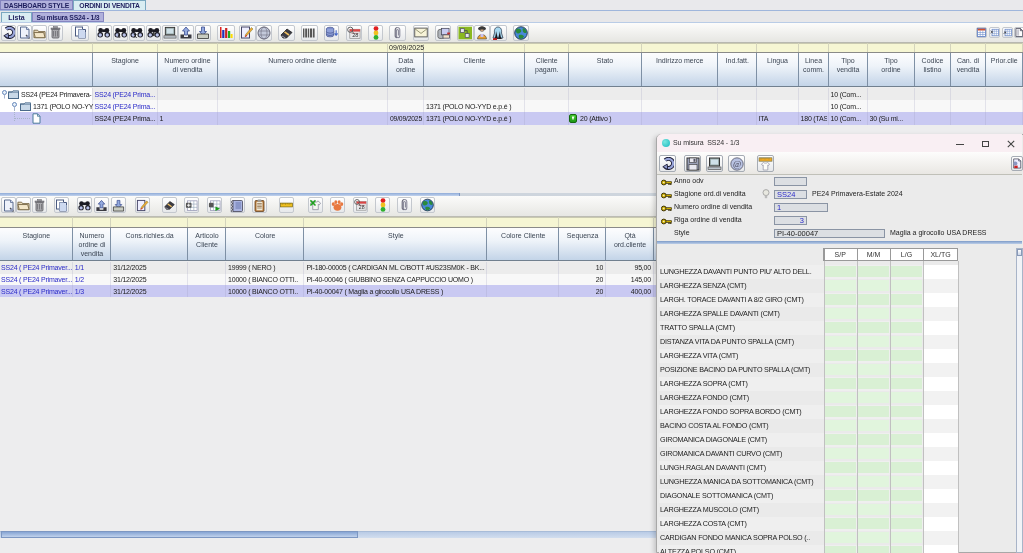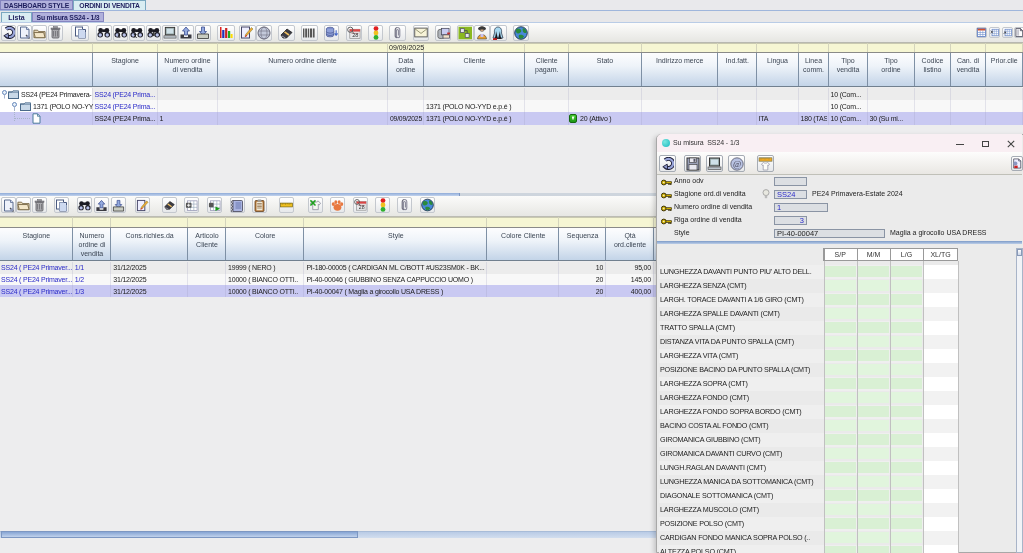--- a/index.html
+++ b/index.html
@@ -730,21 +730,21 @@
 <div style="position:absolute;left:924px;top:278.5px;width:34px;height:14.0px;background:#f2f2f2;"></div>
 <div style="position:absolute;left:824.5px;top:279.5px;width:31.5px;height:11.5px;background:#e1f5dd;"></div>
 <div style="position:absolute;left:858px;top:279.5px;width:31px;height:11.5px;background:#e1f5dd;"></div>
 <div style="position:absolute;left:891px;top:279.5px;width:31px;height:11.5px;background:#e1f5dd;"></div>
 <div style="position:absolute;left:660px;top:281.0px;width:162px;font-size:7.2px;letter-spacing:-0.2px;color:#222;white-space:nowrap;overflow:hidden;">LARGHEZZA SENZA (CMT)</div>
 <div style="position:absolute;left:659px;top:292.5px;width:299px;height:14.0px;background:#efefef;"></div>
 <div style="position:absolute;left:924px;top:292.5px;width:34px;height:14.0px;background:#ffffff;"></div>
 <div style="position:absolute;left:824.5px;top:293.5px;width:31.5px;height:11.5px;background:#d9f0d4;"></div>
 <div style="position:absolute;left:858px;top:293.5px;width:31px;height:11.5px;background:#d9f0d4;"></div>
 <div style="position:absolute;left:891px;top:293.5px;width:31px;height:11.5px;background:#d9f0d4;"></div>
-<div style="position:absolute;left:660px;top:295.0px;width:162px;font-size:7.2px;letter-spacing:-0.2px;color:#222;white-space:nowrap;overflow:hidden;">LARGH. TORACE DAVANTI A 1/6 GIRO (CMT)</div>
+<div style="position:absolute;left:660px;top:295.0px;width:162px;font-size:7.2px;letter-spacing:-0.2px;color:#222;white-space:nowrap;overflow:hidden;">LARGH. TORACE DAVANTI A 8/2 GIRO (CMT)</div>
 <div style="position:absolute;left:659px;top:306.5px;width:299px;height:14.0px;background:#eaeaea;"></div>
 <div style="position:absolute;left:924px;top:306.5px;width:34px;height:14.0px;background:#f2f2f2;"></div>
 <div style="position:absolute;left:824.5px;top:307.5px;width:31.5px;height:11.5px;background:#e1f5dd;"></div>
 <div style="position:absolute;left:858px;top:307.5px;width:31px;height:11.5px;background:#e1f5dd;"></div>
 <div style="position:absolute;left:891px;top:307.5px;width:31px;height:11.5px;background:#e1f5dd;"></div>
 <div style="position:absolute;left:660px;top:309.0px;width:162px;font-size:7.2px;letter-spacing:-0.2px;color:#222;white-space:nowrap;overflow:hidden;">LARGHEZZA SPALLE DAVANTI (CMT)</div>
 <div style="position:absolute;left:659px;top:320.5px;width:299px;height:14.0px;background:#efefef;"></div>
 <div style="position:absolute;left:924px;top:320.5px;width:34px;height:14.0px;background:#ffffff;"></div>
 <div style="position:absolute;left:824.5px;top:321.5px;width:31.5px;height:11.5px;background:#d9f0d4;"></div>
 <div style="position:absolute;left:858px;top:321.5px;width:31px;height:11.5px;background:#d9f0d4;"></div>
@@ -790,21 +790,21 @@
 <div style="position:absolute;left:924px;top:418.5px;width:34px;height:14.0px;background:#f2f2f2;"></div>
 <div style="position:absolute;left:824.5px;top:419.5px;width:31.5px;height:11.5px;background:#e1f5dd;"></div>
 <div style="position:absolute;left:858px;top:419.5px;width:31px;height:11.5px;background:#e1f5dd;"></div>
 <div style="position:absolute;left:891px;top:419.5px;width:31px;height:11.5px;background:#e1f5dd;"></div>
 <div style="position:absolute;left:660px;top:421.0px;width:162px;font-size:7.2px;letter-spacing:-0.2px;color:#222;white-space:nowrap;overflow:hidden;">BACINO COSTA AL FONDO (CMT)</div>
 <div style="position:absolute;left:659px;top:432.5px;width:299px;height:14.0px;background:#efefef;"></div>
 <div style="position:absolute;left:924px;top:432.5px;width:34px;height:14.0px;background:#ffffff;"></div>
 <div style="position:absolute;left:824.5px;top:433.5px;width:31.5px;height:11.5px;background:#d9f0d4;"></div>
 <div style="position:absolute;left:858px;top:433.5px;width:31px;height:11.5px;background:#d9f0d4;"></div>
 <div style="position:absolute;left:891px;top:433.5px;width:31px;height:11.5px;background:#d9f0d4;"></div>
-<div style="position:absolute;left:660px;top:435.0px;width:162px;font-size:7.2px;letter-spacing:-0.2px;color:#222;white-space:nowrap;overflow:hidden;">GIROMANICA GIUBBINO (CMT)</div>
+<div style="position:absolute;left:660px;top:435.0px;width:162px;font-size:7.2px;letter-spacing:-0.2px;color:#222;white-space:nowrap;overflow:hidden;">GIROMANICA DIAGONALE (CMT)</div>
 <div style="position:absolute;left:659px;top:446.5px;width:299px;height:14.0px;background:#eaeaea;"></div>
 <div style="position:absolute;left:924px;top:446.5px;width:34px;height:14.0px;background:#f2f2f2;"></div>
 <div style="position:absolute;left:824.5px;top:447.5px;width:31.5px;height:11.5px;background:#e1f5dd;"></div>
 <div style="position:absolute;left:858px;top:447.5px;width:31px;height:11.5px;background:#e1f5dd;"></div>
 <div style="position:absolute;left:891px;top:447.5px;width:31px;height:11.5px;background:#e1f5dd;"></div>
 <div style="position:absolute;left:660px;top:449.0px;width:162px;font-size:7.2px;letter-spacing:-0.2px;color:#222;white-space:nowrap;overflow:hidden;">GIROMANICA DAVANTI CURVO (CMT)</div>
 <div style="position:absolute;left:659px;top:460.5px;width:299px;height:14.0px;background:#efefef;"></div>
 <div style="position:absolute;left:924px;top:460.5px;width:34px;height:14.0px;background:#ffffff;"></div>
 <div style="position:absolute;left:824.5px;top:461.5px;width:31.5px;height:11.5px;background:#d9f0d4;"></div>
 <div style="position:absolute;left:858px;top:461.5px;width:31px;height:11.5px;background:#d9f0d4;"></div>
@@ -826,21 +826,21 @@
 <div style="position:absolute;left:924px;top:502.5px;width:34px;height:14.0px;background:#f2f2f2;"></div>
 <div style="position:absolute;left:824.5px;top:503.5px;width:31.5px;height:11.5px;background:#e1f5dd;"></div>
 <div style="position:absolute;left:858px;top:503.5px;width:31px;height:11.5px;background:#e1f5dd;"></div>
 <div style="position:absolute;left:891px;top:503.5px;width:31px;height:11.5px;background:#e1f5dd;"></div>
 <div style="position:absolute;left:660px;top:505.0px;width:162px;font-size:7.2px;letter-spacing:-0.2px;color:#222;white-space:nowrap;overflow:hidden;">LARGHEZZA MUSCOLO (CMT)</div>
 <div style="position:absolute;left:659px;top:516.5px;width:299px;height:14.0px;background:#efefef;"></div>
 <div style="position:absolute;left:924px;top:516.5px;width:34px;height:14.0px;background:#ffffff;"></div>
 <div style="position:absolute;left:824.5px;top:517.5px;width:31.5px;height:11.5px;background:#d9f0d4;"></div>
 <div style="position:absolute;left:858px;top:517.5px;width:31px;height:11.5px;background:#d9f0d4;"></div>
 <div style="position:absolute;left:891px;top:517.5px;width:31px;height:11.5px;background:#d9f0d4;"></div>
-<div style="position:absolute;left:660px;top:519.0px;width:162px;font-size:7.2px;letter-spacing:-0.2px;color:#222;white-space:nowrap;overflow:hidden;">POSIZIONE POLSO (CMT)</div>
+<div style="position:absolute;left:660px;top:519.0px;width:162px;font-size:7.2px;letter-spacing:-0.2px;color:#222;white-space:nowrap;overflow:hidden;">LARGHEZZA COSTA (CMT)</div>
 <div style="position:absolute;left:659px;top:530.5px;width:299px;height:14.0px;background:#eaeaea;"></div>
 <div style="position:absolute;left:924px;top:530.5px;width:34px;height:14.0px;background:#f2f2f2;"></div>
 <div style="position:absolute;left:824.5px;top:531.5px;width:31.5px;height:11.5px;background:#e1f5dd;"></div>
 <div style="position:absolute;left:858px;top:531.5px;width:31px;height:11.5px;background:#e1f5dd;"></div>
 <div style="position:absolute;left:891px;top:531.5px;width:31px;height:11.5px;background:#e1f5dd;"></div>
 <div style="position:absolute;left:660px;top:533.0px;width:162px;font-size:7.2px;letter-spacing:-0.2px;color:#222;white-space:nowrap;overflow:hidden;">CARDIGAN FONDO MANICA SOPRA POLSO (..</div>
 <div style="position:absolute;left:659px;top:544.5px;width:299px;height:14.0px;background:#efefef;"></div>
 <div style="position:absolute;left:924px;top:544.5px;width:34px;height:14.0px;background:#ffffff;"></div>
 <div style="position:absolute;left:824.5px;top:545.5px;width:31.5px;height:11.5px;background:#d9f0d4;"></div>
 <div style="position:absolute;left:858px;top:545.5px;width:31px;height:11.5px;background:#d9f0d4;"></div>

